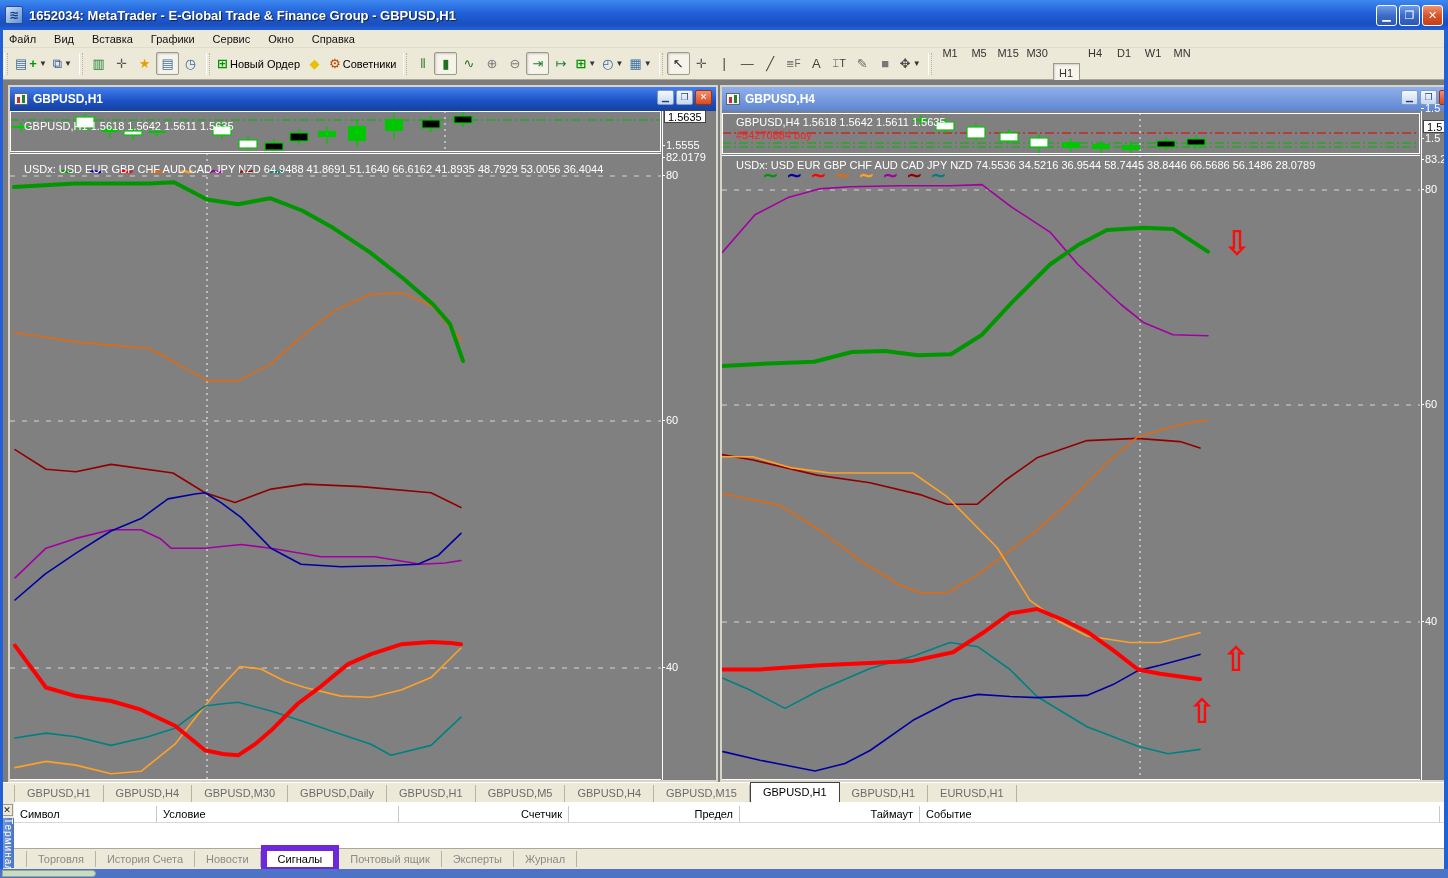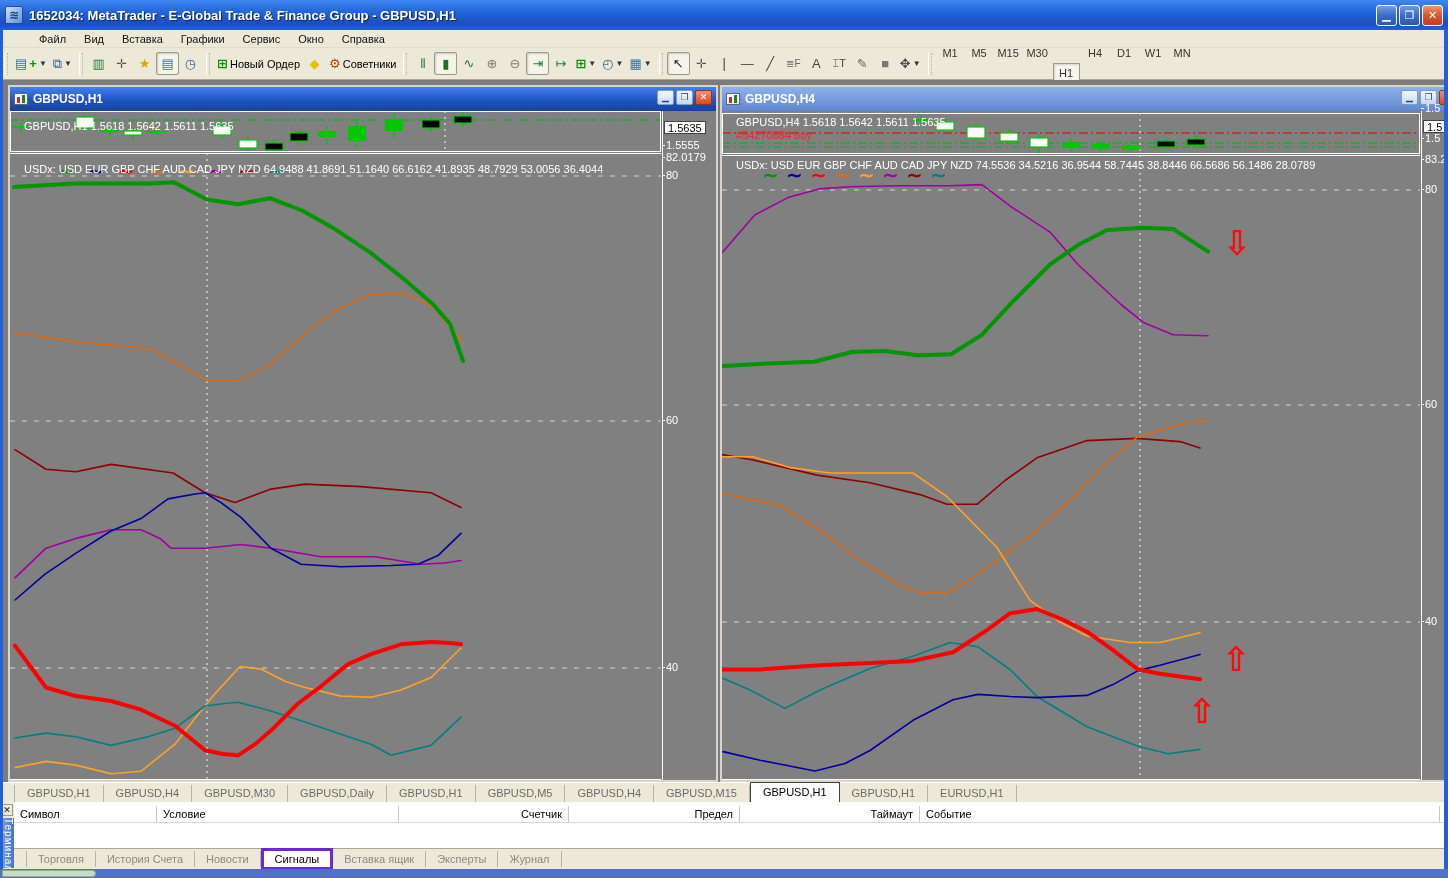--- a/index.html
+++ b/index.html
@@ -16,21 +16,21 @@
     color:#1A3E7E; font-size:12px; font-weight:bold; text-align:center; line-height:16px; }
   .title-text { font-size:13px; font-weight:bold; text-shadow:1px 1px 1px #123; flex:1; white-space:nowrap; overflow:hidden; }
   .winbtns { display:flex; gap:2px; margin-right:5px; }
   .wbtn { width:21px; height:21px; border:1px solid #fff; border-radius:3px; color:#fff;
     background:linear-gradient(180deg,#6E9DE8,#3C6CC8 50%,#2C58B0); font-size:11px; font-weight:bold;
     text-align:center; line-height:19px; }
   .wbtn.close { background:linear-gradient(180deg,#F0946E,#D8542C 50%,#C24018); }
 
   
   .menubar { position:absolute; left:0; top:30px; width:100%; height:18px; background:#ECE9D8;
-    display:flex; align-items:center; border-bottom:1px solid #E0DCCB;padding-left:30px;}
+    display:flex; align-items:center; border-bottom:1px solid #E0DCCB;}
   .menu-item { padding:2px 9px; color:#111; }
 
   
   .toolbar { position:absolute; left:0; top:48px; width:100%; height:32px; background:#ECE9D8;
     border-bottom:1px solid #ACA899; display:flex; align-items:center; }
   .tb-handle { width:4px; height:22px; border-left:1px solid #fff; border-right:1px dotted #B8B4A4; margin:0 4px; }
   .tbtn { min-width:23px; height:23px; display:flex; align-items:center; justify-content:center;
     color:#3A5E9C; font-size:13px; padding:0 2px; border:1px solid transparent; border-radius:2px; gap:2px; }
   .tbtn .glyph { pointer-events:none; }
   .tbtn.pressed { border:1px solid #9C9A8C; background:#F6F4EA; box-shadow:inset 1px 1px 2px rgba(0,0,0,.18); }
@@ -81,21 +81,21 @@
   .term-strip { position:absolute; left:1px; top:16px; width:13px; height:50px;
     background:linear-gradient(90deg,#7FA2DC,#4A74C4); color:#fff; font-size:10px;
     writing-mode:vertical-rl; text-align:center; letter-spacing:1px; }
   .term-header { position:absolute; left:14px; top:806px; right:0; height:17px; background:#fff;
     border-bottom:1px solid #D8D8D8; display:flex; z-index:4;}
   .tcol { border-right:1px solid #C8C8C8; padding:2px 6px; color:#000; white-space:nowrap; overflow:hidden; }
   .termtabs { position:absolute; left:0; top:848px; width:100%; height:21px; background:#ECE9D8;
     border-top:1px solid #ACA899; display:flex; align-items:center; padding-left:26px; z-index:3;}
   .ttab { padding:2px 11px; color:#8A8A8A; border-right:1px solid #B8B4A4; white-space:nowrap; }
   .ttab:first-child { border-left:1px solid #B8B4A4; }
-  .ttab.active { background:#fff; color:#000; border:3px solid #6d28d9; font-weight:normal; }
+  .ttab.active { background:#fff; color:#000; border:6px solid #6d28d9; font-weight:normal; }
 
   
   .sliver { position:absolute; left:0; top:869px; width:100%; height:9px; background:#4D72C6; z-index:40; }
   .sliver .startish { position:absolute; left:2px; top:1px; width:94px; height:7px; background:#CBDAC4;
     border:1px solid #8FAE86; border-radius:0 4px 4px 0; }
   .frame-l { position:absolute; left:0; top:30px; width:3px; height:840px; background:#2160D8; z-index:30; }
   .frame-r { position:absolute; right:0; top:30px; width:4px; height:840px; background:#2160D8; z-index:30; }
 </style>
 </head>
 <body>
@@ -309,21 +309,21 @@
           <text x="178" y="178" fill="#FFA028" font-size="20" font-weight="bold">∼</text>
           <text x="208" y="178" fill="#A000A0" font-size="20" font-weight="bold">∼</text>
           <text x="238" y="178" fill="#900000" font-size="20" font-weight="bold">∼</text>
           <text x="268" y="178" fill="#008080" font-size="20" font-weight="bold">∼</text>
           <line x1="10" y1="153.5" x2="661" y2="153.5" stroke="#FFFFFF"></line>
           <line x1="10" y1="779.5" x2="661" y2="779.5" stroke="#FFFFFF"></line>
         </svg>
       <div class="cw-label" style="left:14px;top:33px">GBPUSD,H1  1.5618 1.5642 1.5611 1.5635</div>
       <div class="cw-label" style="left:14px;top:76px">USDx: USD EUR GBP CHF AUD CAD JPY NZD 64.9488 41.8691 51.1640 66.6162 41.8935 48.7929 53.0056 36.4044</div>
       <div class="scale" id="scale0" style="left: 652px; width: 54px;">
-          <div class="tick boxed" style="top: -1px; margin-top: 11px;">1.5635</div>
+          <div class="tick boxed" style="top: -1px;">1.5635</div>
           <div class="tick" style="top: 28px;">1.5555<span class="dash"></span></div>
           <div class="tick" style="top: 40px;">82.0179<span class="dash"></span></div>
           <div class="tick" style="top: 58px;">80<span class="dash"></span></div>
           <div class="tick" style="top: 303px;">60<span class="dash"></span></div>
           <div class="tick" style="top: 550px;">40<span class="dash"></span></div>
         </div>
     </div>
 
     <div class="chartwin" id="cw1" style="left:720px;top:5px;width:758px;height:697px">
       <div class="cw-title inactive">
@@ -429,21 +429,21 @@
     </div>
   <div class="term-side">
     <div class="term-x">✕</div>
     <div class="term-strip">Терминал</div>
   </div>
   <div class="termtabs" id="termtabs">
       <div class="ttab">Торговля</div>
       <div class="ttab">История Счета</div>
       <div class="ttab">Новости</div>
       <div class="ttab active">Сигналы</div>
-      <div class="ttab">Вставка ящик</div>
+      <div class="ttab">Почтовый ящик</div>
       <div class="ttab">Эксперты</div>
       <div class="ttab">Журнал</div>
     </div>
 
   <div class="sliver">
     <div class="startish"></div>
   </div>
   <div class="frame-l"></div>
   <div class="frame-r"></div>
 </div>

